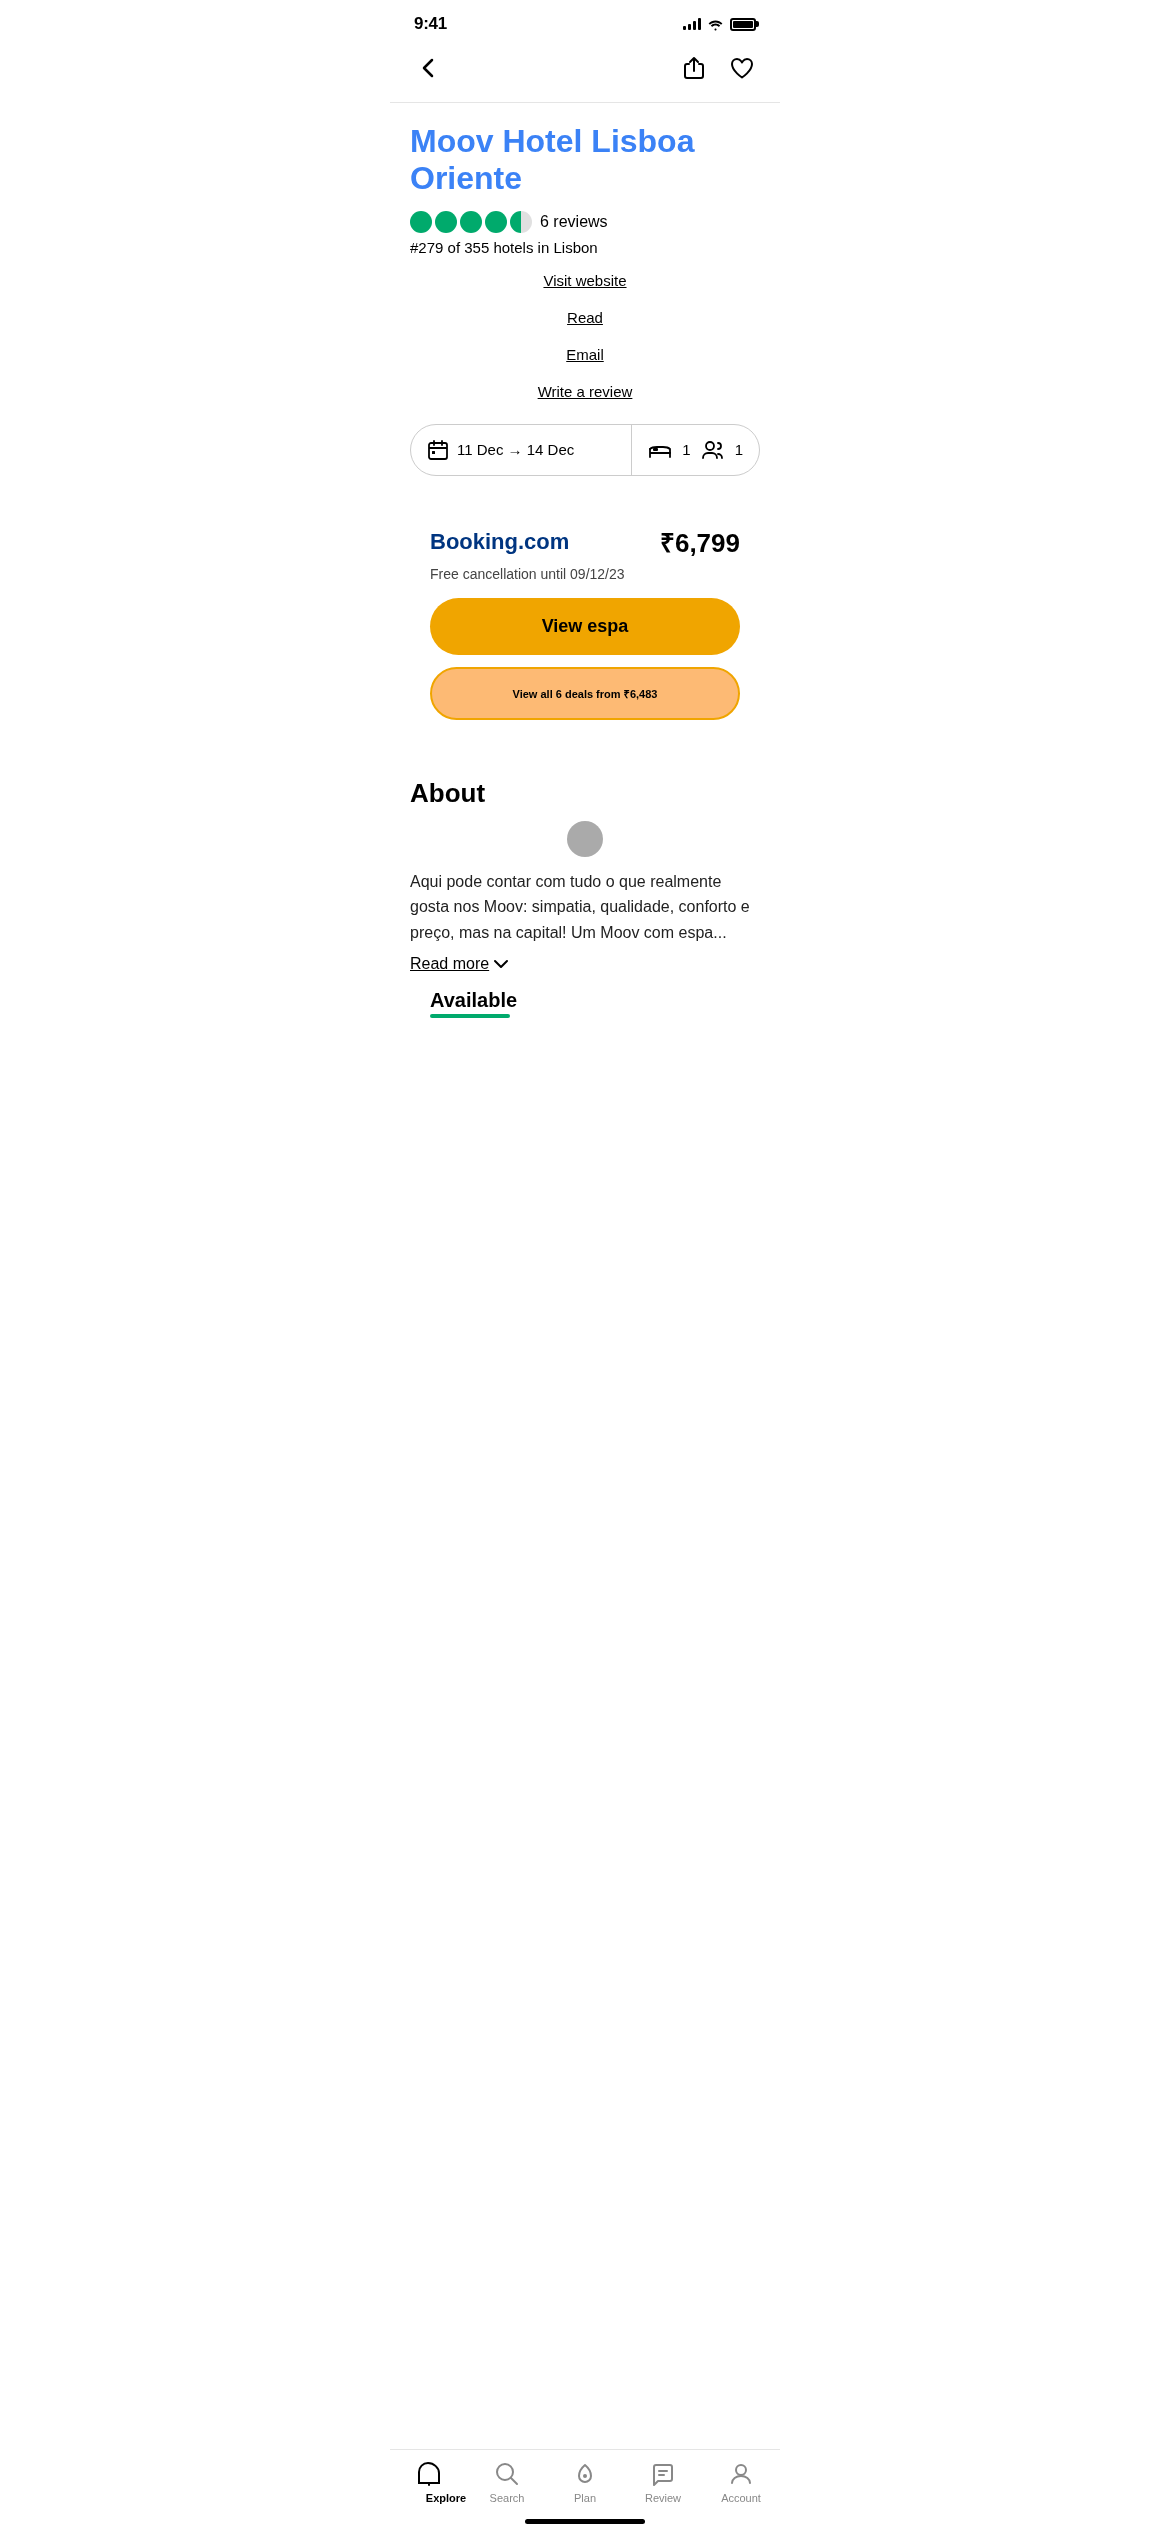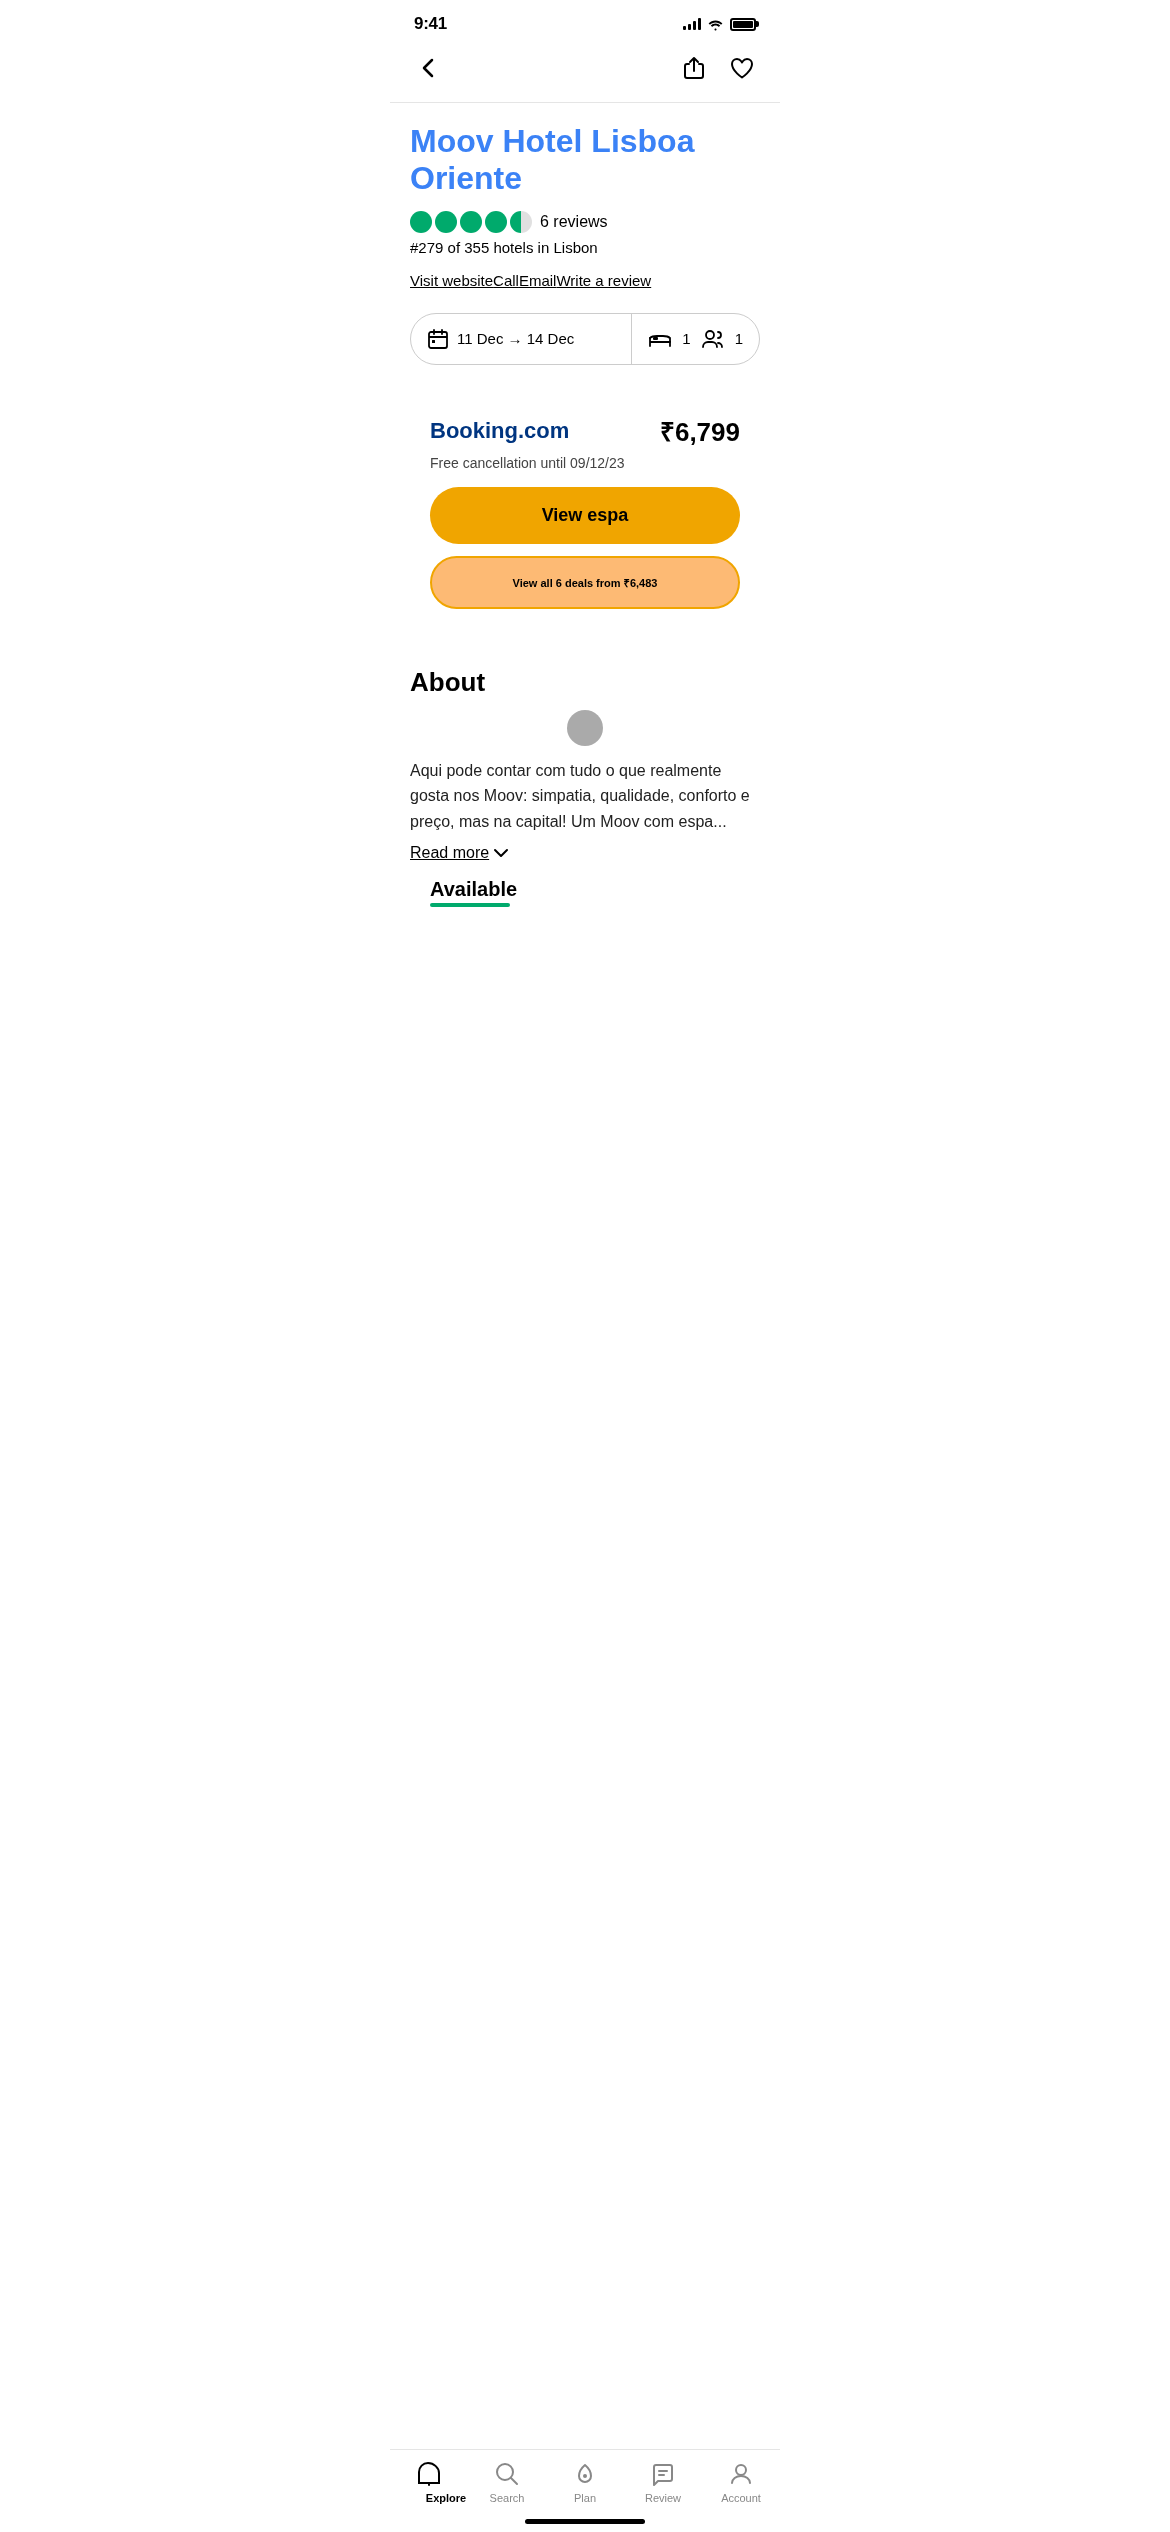--- a/index.html
+++ b/index.html
@@ -163,22 +163,24 @@
       margin-bottom: 16px;
     }
 
     .ranking a {
       color: #000;
     }
 
     
     .action-links {
       display: flex;
+      gap: 20px;
       margin-bottom: 24px;
       flex-wrap: wrap;
+      flex-direction: column;
     }
 
     .action-link {
       font-size: 15px;
       color: #000;
       text-decoration: underline;
       cursor: pointer;
       background: none;
       border: none;
       padding: 0;
@@ -446,21 +448,21 @@
     <span class="reviews-count">6 reviews</span>
   </div>
 
   <p class="ranking">
     <span>#279 of 355 hotels in</span>
     <a style="cursor:pointer;">Lisbon</a>
   </p>
 
   <div class="action-links">
     <button class="action-link">Visit website</button>
-    <button class="action-link">Call</button>
+    <button class="action-link">Read</button>
     <button class="action-link">Email</button>
     <button class="action-link">Write a review</button>
   </div>
 
   <div class="booking-selector">
     <div class="selector-dates">
       <svg width="22" height="22" viewBox="0 0 22 22" fill="none">
         <rect x="2" y="4" width="18" height="16" rx="2" stroke="#000" stroke-width="1.8"></rect>
         <path d="M2 9H20" stroke="#000" stroke-width="1.8"></path>
         <path d="M7 2V6M15 2V6" stroke="#000" stroke-width="1.8" stroke-linecap="round"></path>

